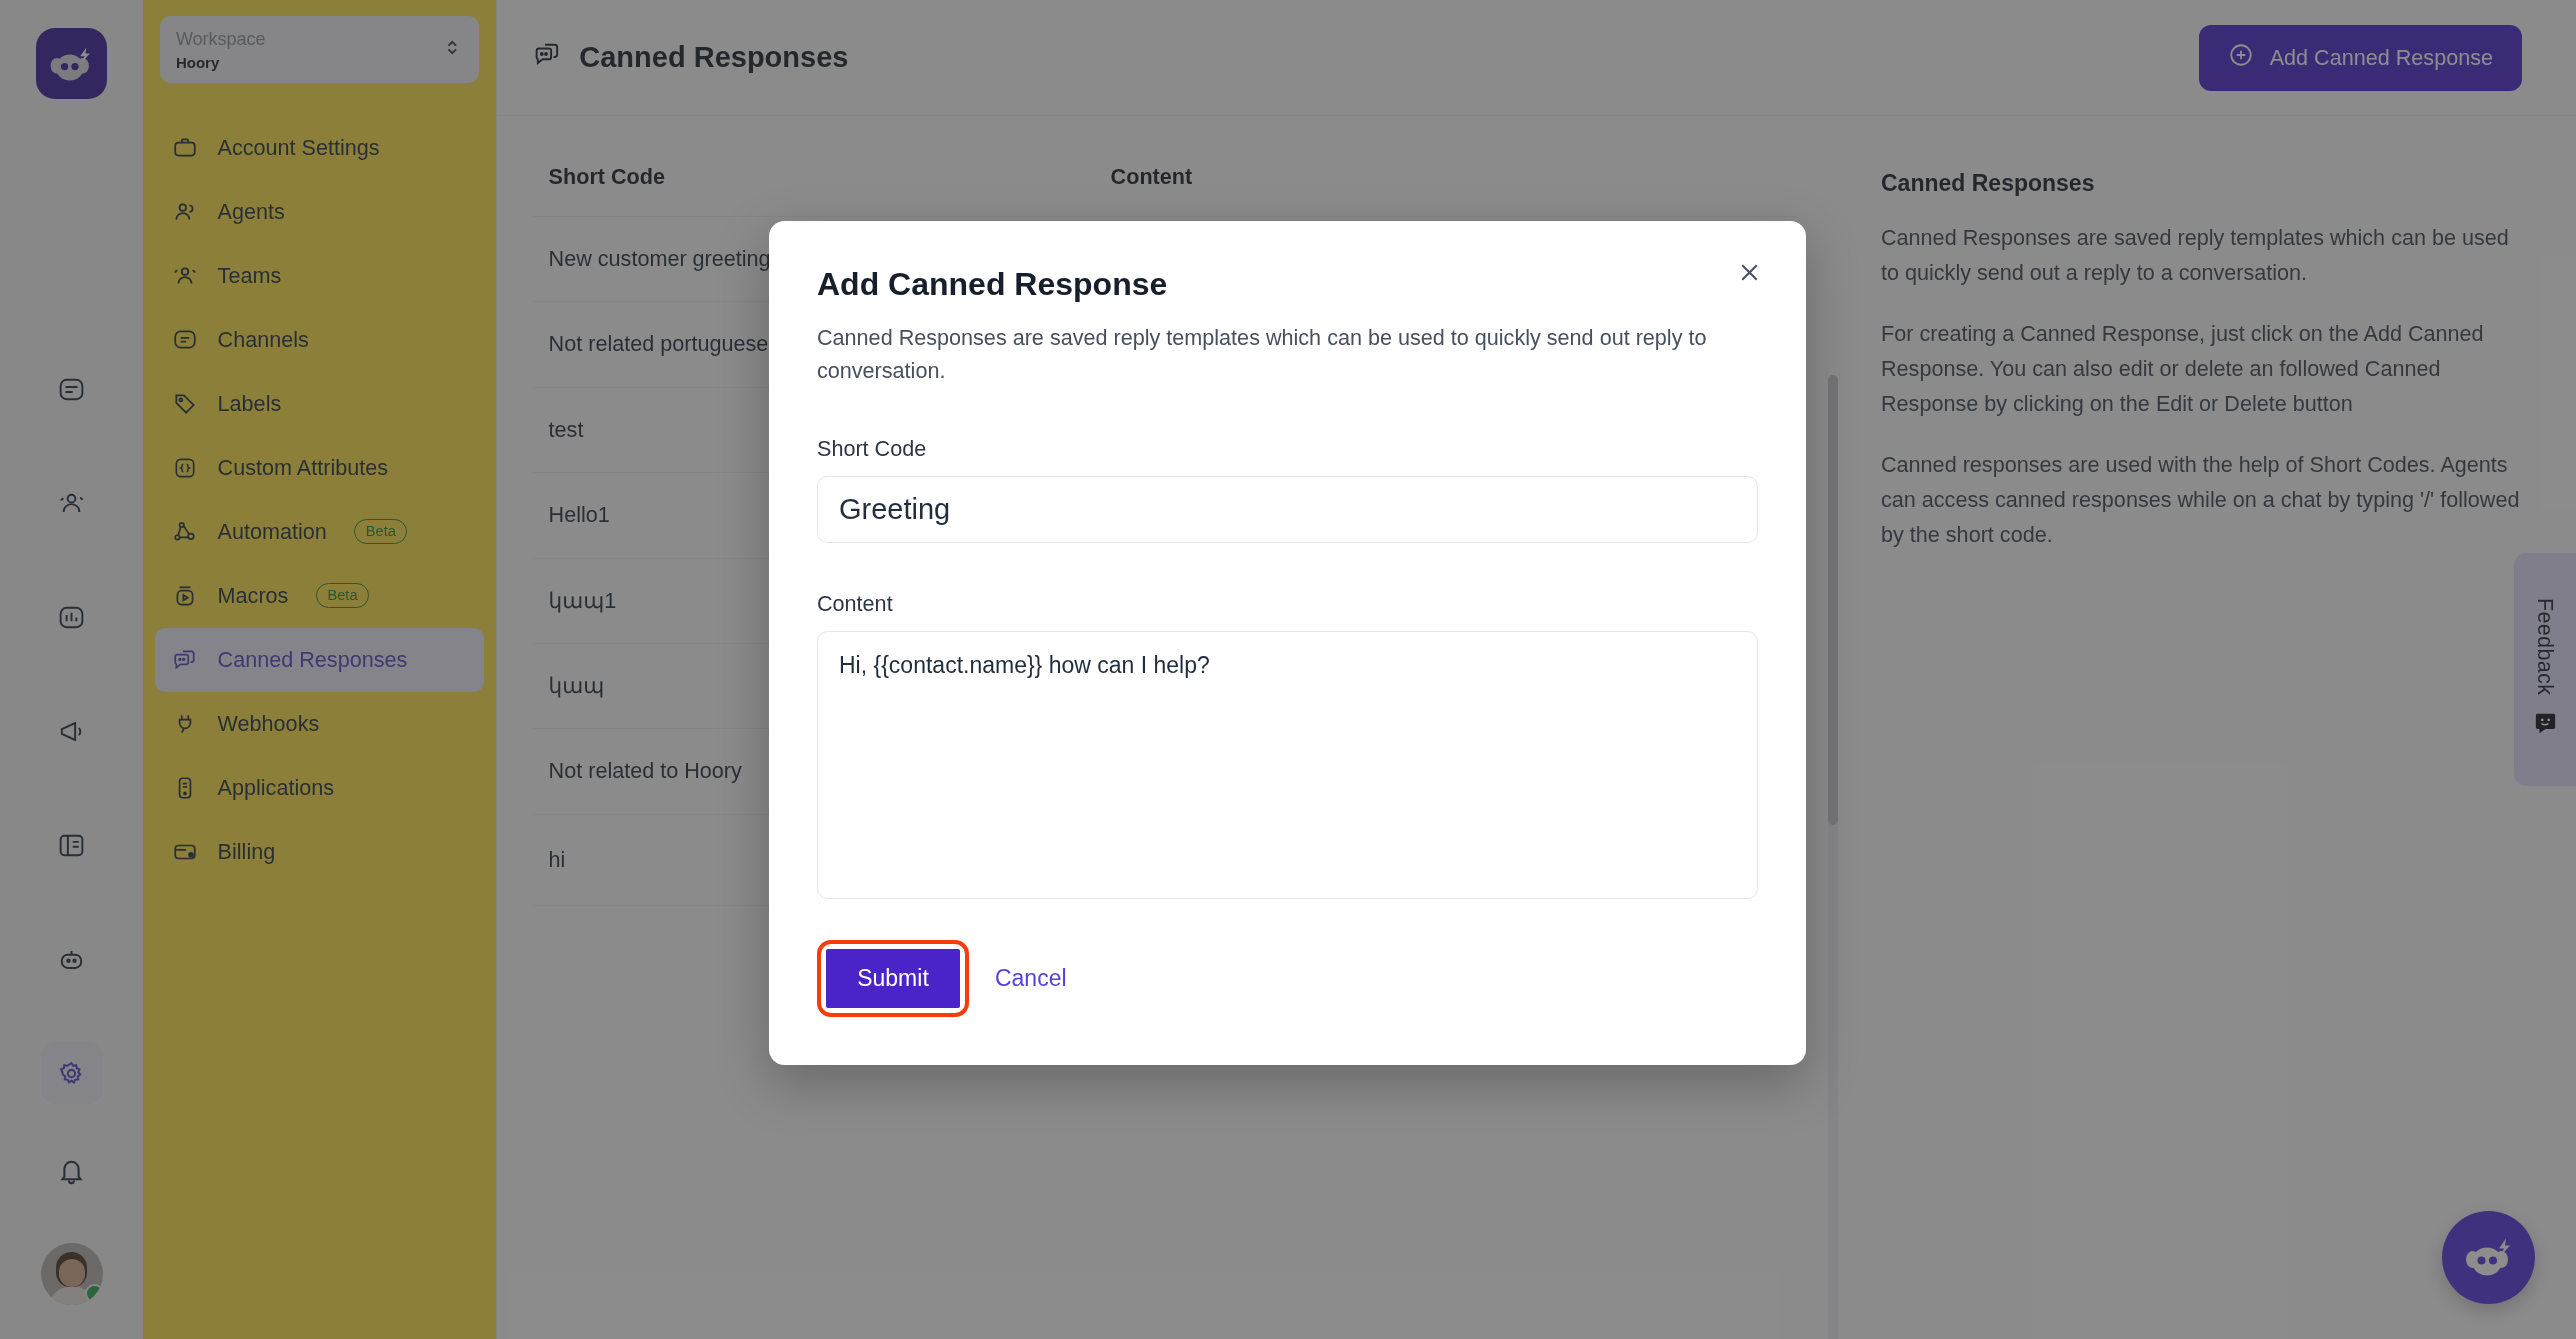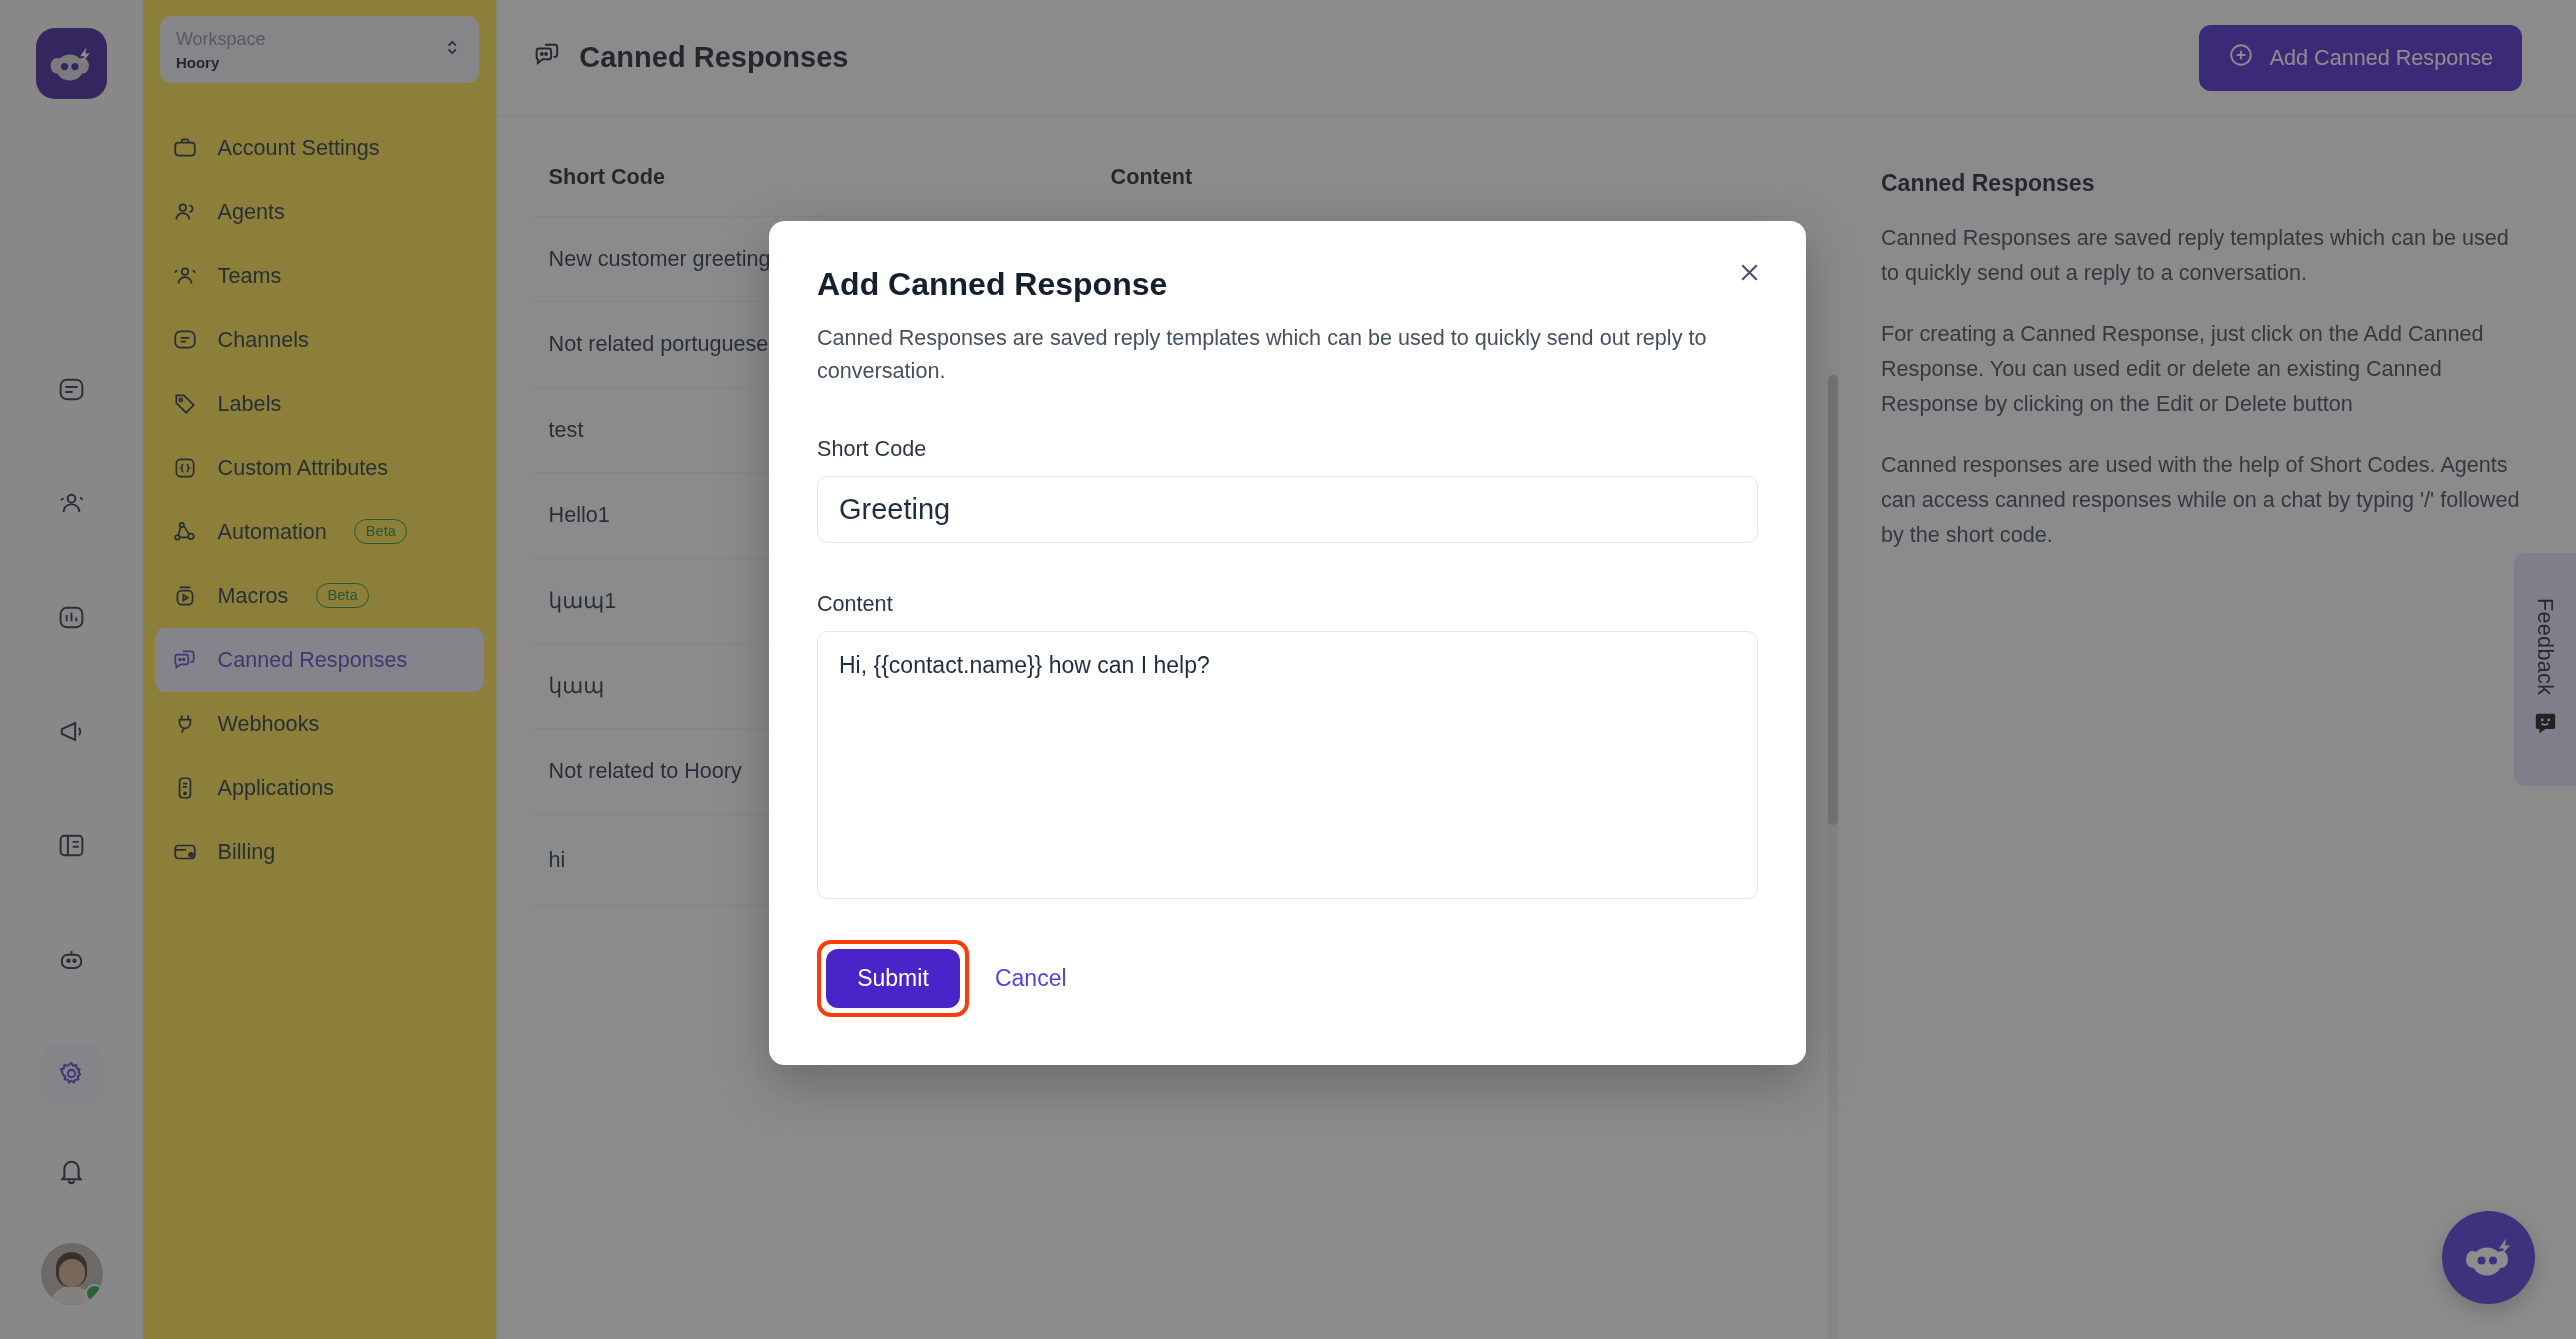--- a/index.html
+++ b/index.html
@@ -177,21 +177,21 @@
     width:100%; height:268px; border:1.3px solid #e4e4ea; border-radius:10.4px;
     padding:17.3px 21px; font-size:23px; color:#1f2d3d; font-family:inherit;
     line-height:1.45; resize:none; background:#fff;
   }
   .modal-actions { display:flex; align-items:center; gap:26px; margin-top:38px; }
   .submit-wrap {
     border:4.3px solid #fa3c0a; border-radius:14px; padding:5.2px;
     display:inline-flex;
   }
   .submit-btn {
-    background:#4a24c9; color:#fff; border:none; border-radius:12px;
+    background:#4a24c9; color:#fff; border:none; border-radius:2px;
     height:59px; padding:0 31px; font-size:23px; font-family:inherit;
   }
   .cancel-link { color:#5243e0; font-size:23px; }
 </style>
 </head>
 <body>
 
 <div class="app">
 
   <div class="icon-rail">
@@ -520,21 +520,21 @@
         </table>
 
         <div class="scroll-track">
           <div class="scroll-thumb"></div>
         </div>
       </div>
 
       <div class="info-col">
         <div class="info-title">Canned Responses</div>
         <p>Canned Responses are saved reply templates which can be used to quickly send out a reply to a conversation.</p>
-        <p>For creating a Canned Response, just click on the Add Canned Response. You can used edit or delete an existing Canned Response by clicking on the Edit or Delete button</p>
+        <p>For creating a Canned Response, just click on the Add Canned Response. You can also edit or delete an followed Canned Response by clicking on the Edit or Delete button</p>
         <p>Canned responses are used with the help of Short Codes. Agents can access canned responses while on a chat by typing '/' followed by the short code.</p>
       </div>
     </div>
 
     <div class="feedback-tab">
       <span class="feedback-text">Feedback</span>
       <span>
         <svg width="29" height="29" viewBox="0 0 24 24">
             <path d="M4 5.5A1.5 1.5 0 015.5 4h13A1.5 1.5 0 0120 5.5V15a1.5 1.5 0 01-1.5 1.5H12l-5 3.5v-3.5H5.5A1.5 1.5 0 014 15V5.5z" fill="#101214"></path>
             <circle cx="9.3" cy="9" r="1.1" fill="#fff"></circle>

